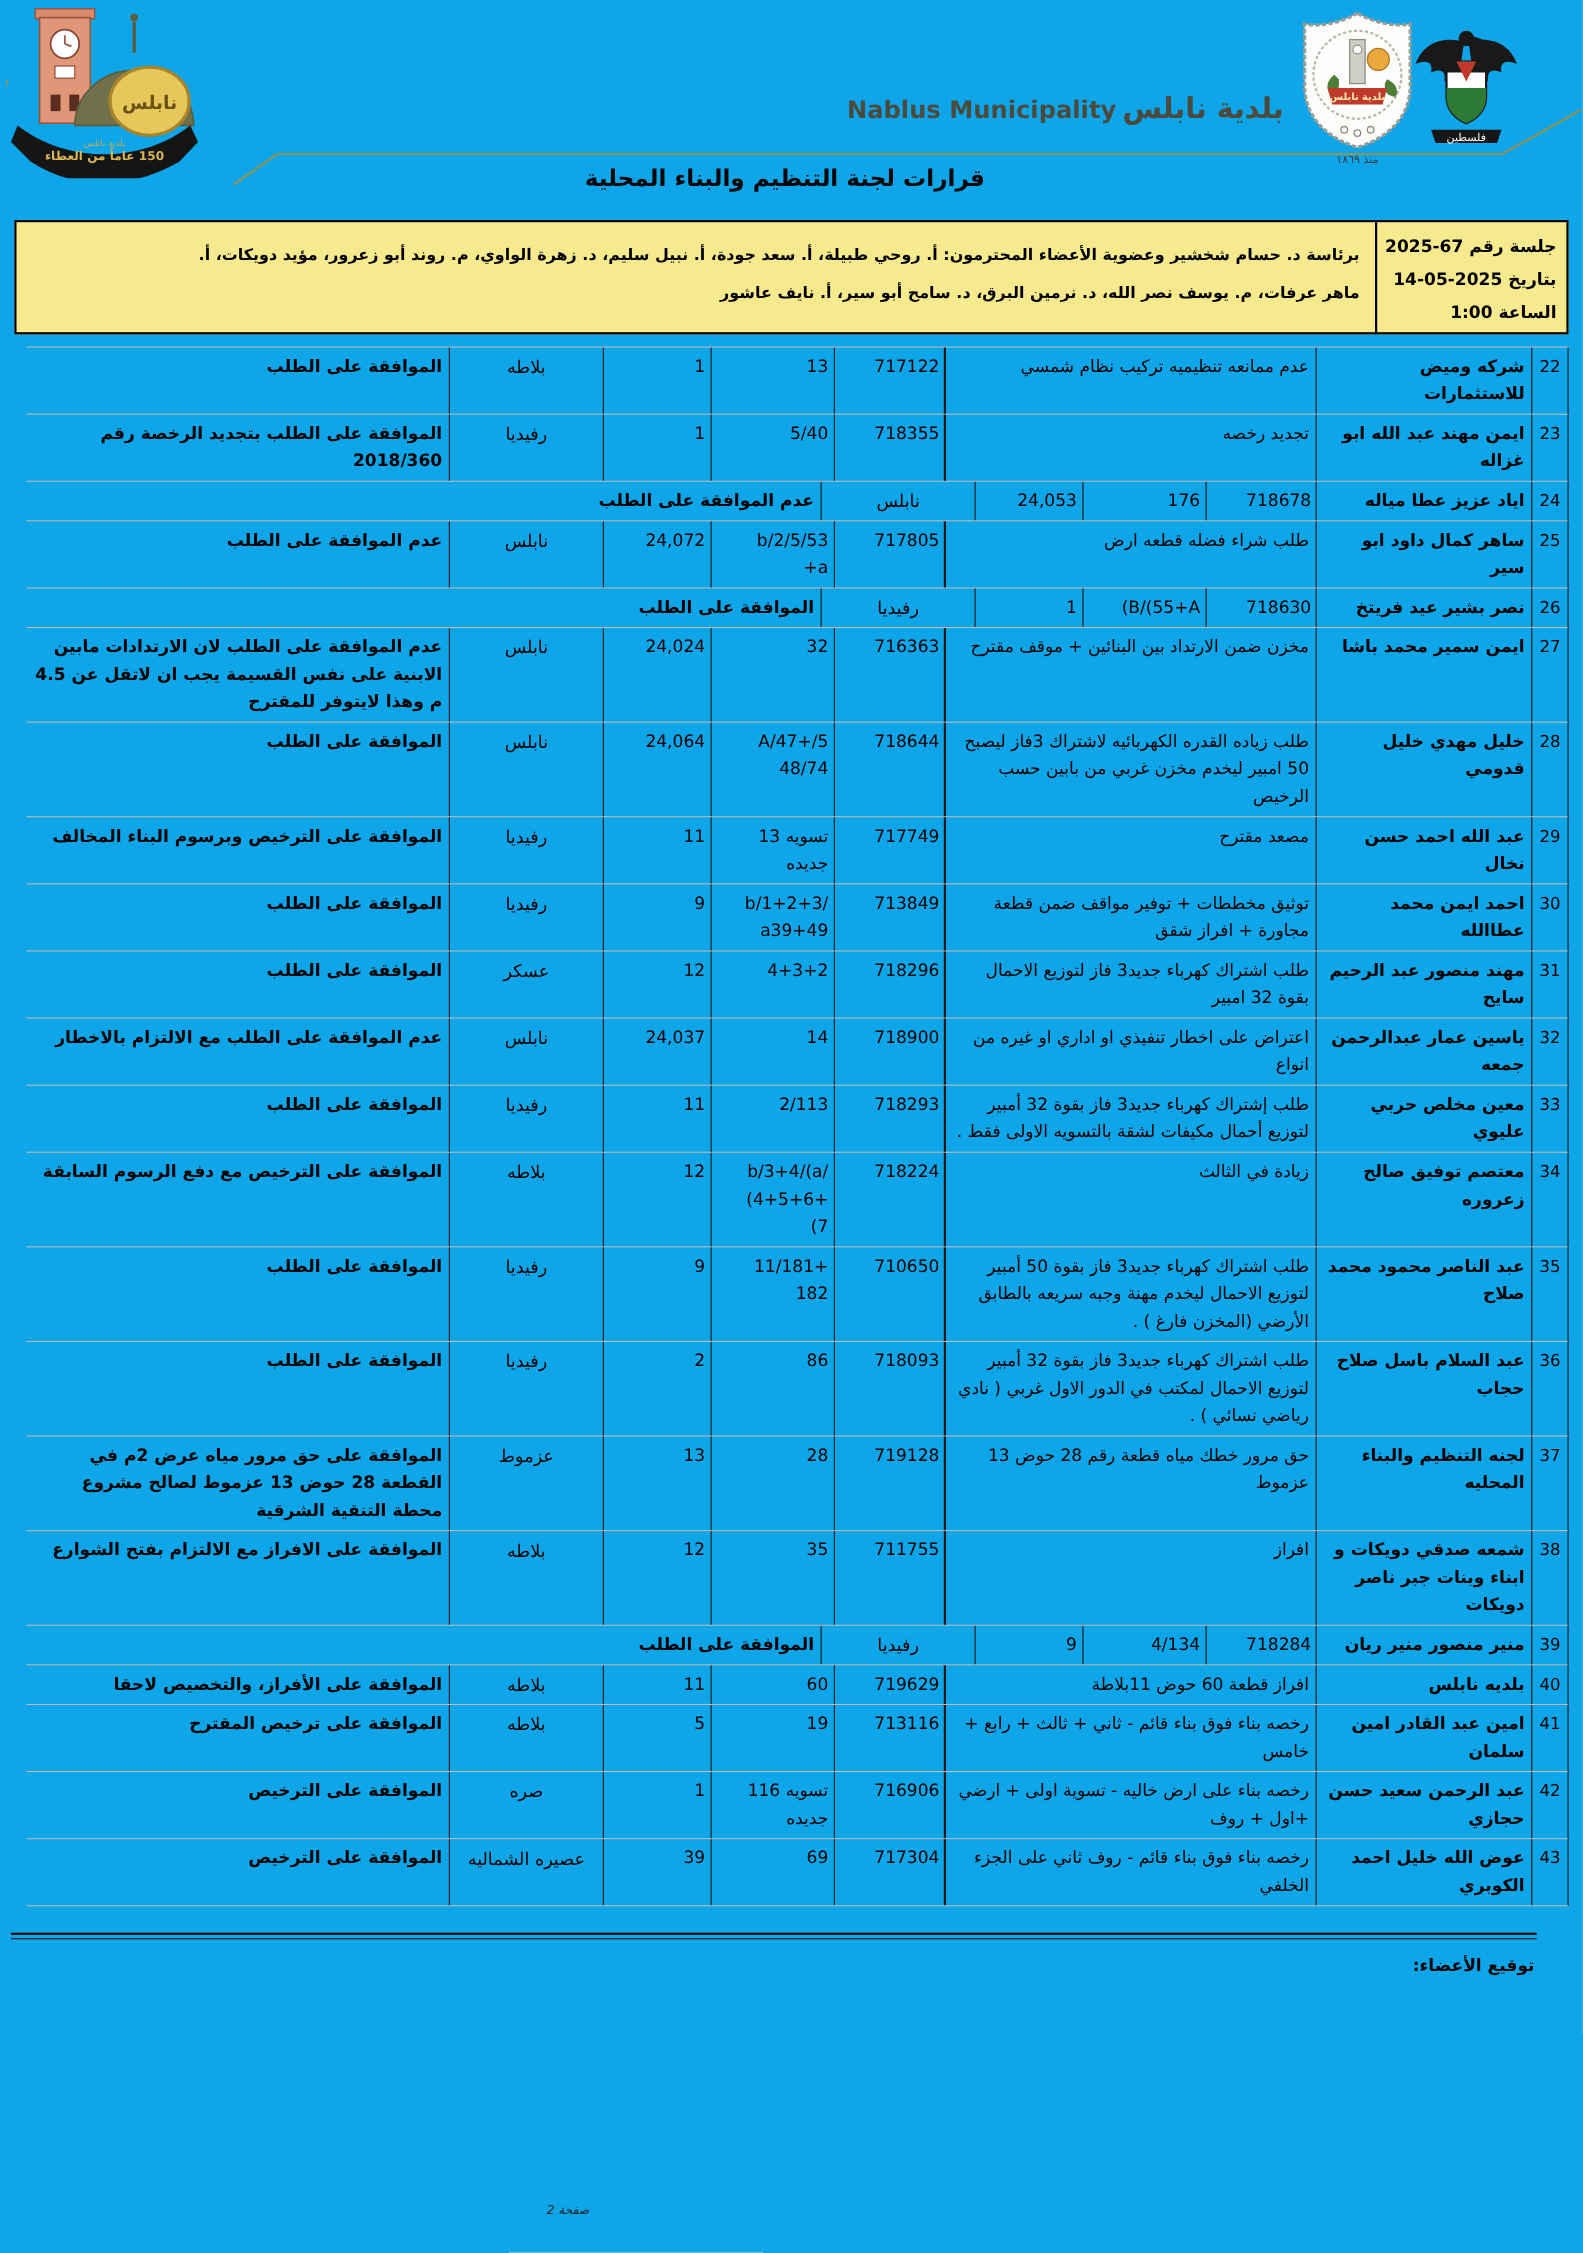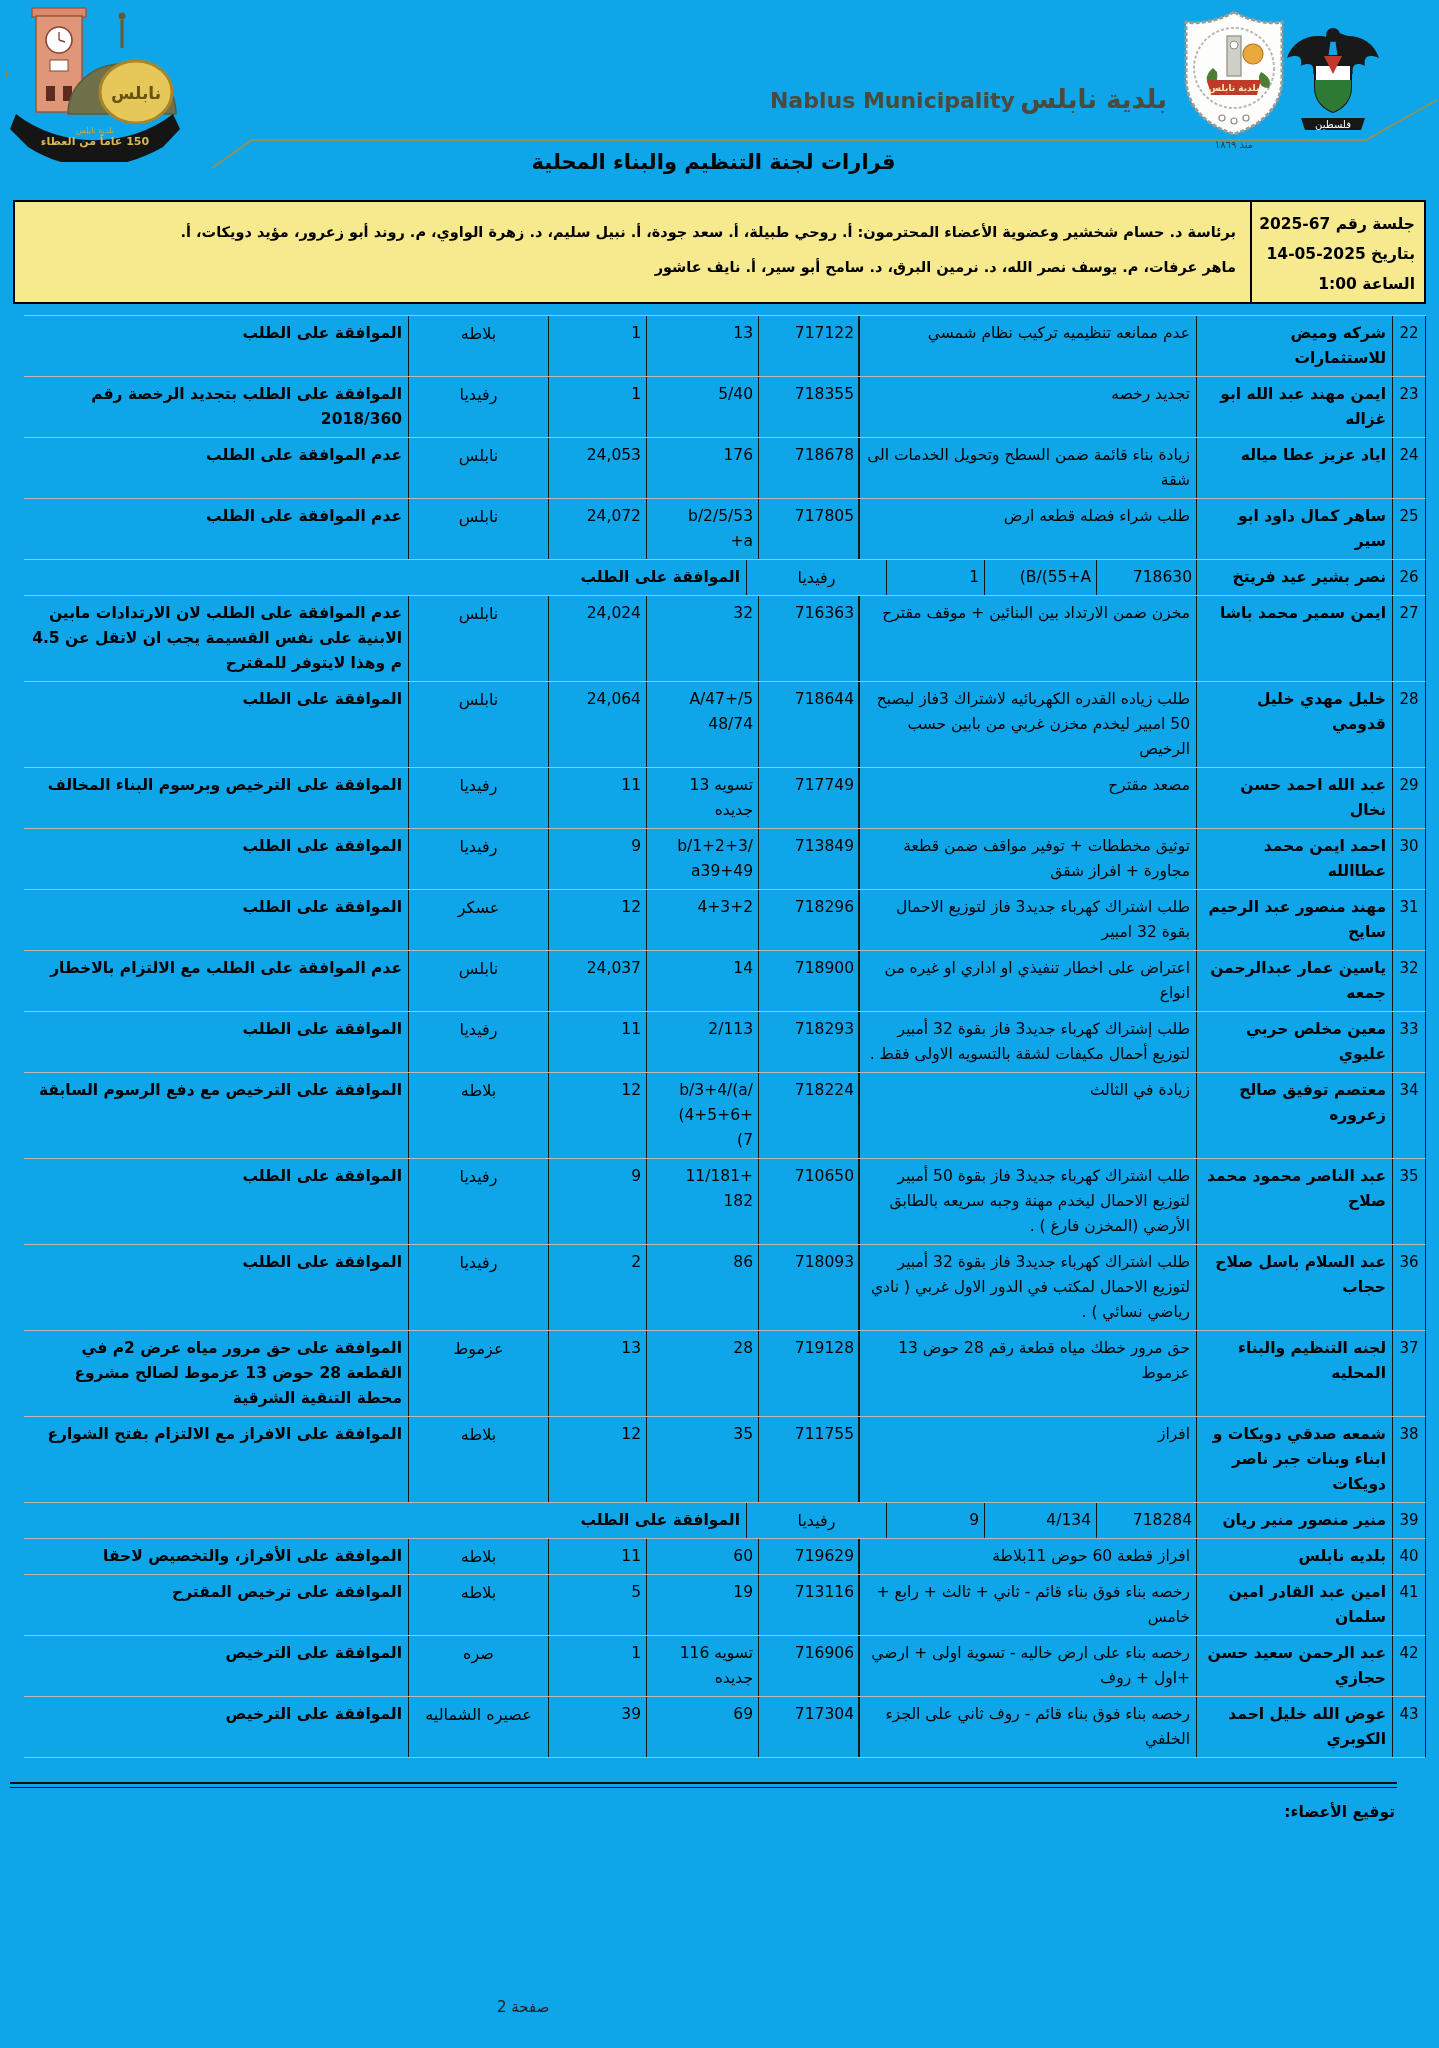--- a/index.html
+++ b/index.html
@@ -59,21 +59,21 @@
   .c-area{width:140px;text-align:center;font-size:16px;}
   .c-dec{flex:1;font-weight:bold;}
   
   .sig-rule{
     margin:24px 42px 0 10px;height:3px;
     border-top:2.5px solid #101010;border-bottom:1.8px solid #101010;
   }
   .sig-label{margin:15px 44px 0 0;text-align:right;font-weight:bold;font-size:15.5px;}
   .page-label{
     position:absolute;left:497px;bottom:32px;
-    font-size:15px;color:#222;direction:rtl;
+    font-style:italic;font-size:11px;color:#222;direction:rtl;
   }
 </style>
 </head>
 <body>
 
 <div class="page">
 
   <div class="header">
 
     <svg class="rule-svg" width="1439" height="200" viewBox="0 0 1439 200">
@@ -167,21 +167,20 @@
           <div class="cell c-req">تجديد رخصه</div>
           <div class="cell c-ref">718355</div>
           <div class="cell c-plot">5/40</div>
           <div class="cell c-block">1</div>
           <div class="cell c-area">رفيديا</div>
           <div class="cell c-dec">الموافقة على الطلب بتجديد الرخصة رقم 2018/360</div>
         </div>
         <div class="trow">
           <div class="cell c-no">24</div>
           <div class="cell c-name">اياد عزيز عطا مياله</div>
-          <div class="cell c-req">زيادة بناء قائمة ضمن السطح وتحويل الخدمات الى شقة</div>
           <div class="cell c-ref">718678</div>
           <div class="cell c-plot">176</div>
           <div class="cell c-block">24,053</div>
           <div class="cell c-area">نابلس</div>
           <div class="cell c-dec">عدم الموافقة على الطلب</div>
         </div>
         <div class="trow">
           <div class="cell c-no">25</div>
           <div class="cell c-name">ساهر كمال داود ابو سير</div>
           <div class="cell c-req">طلب شراء فضله قطعه ارض</div>

